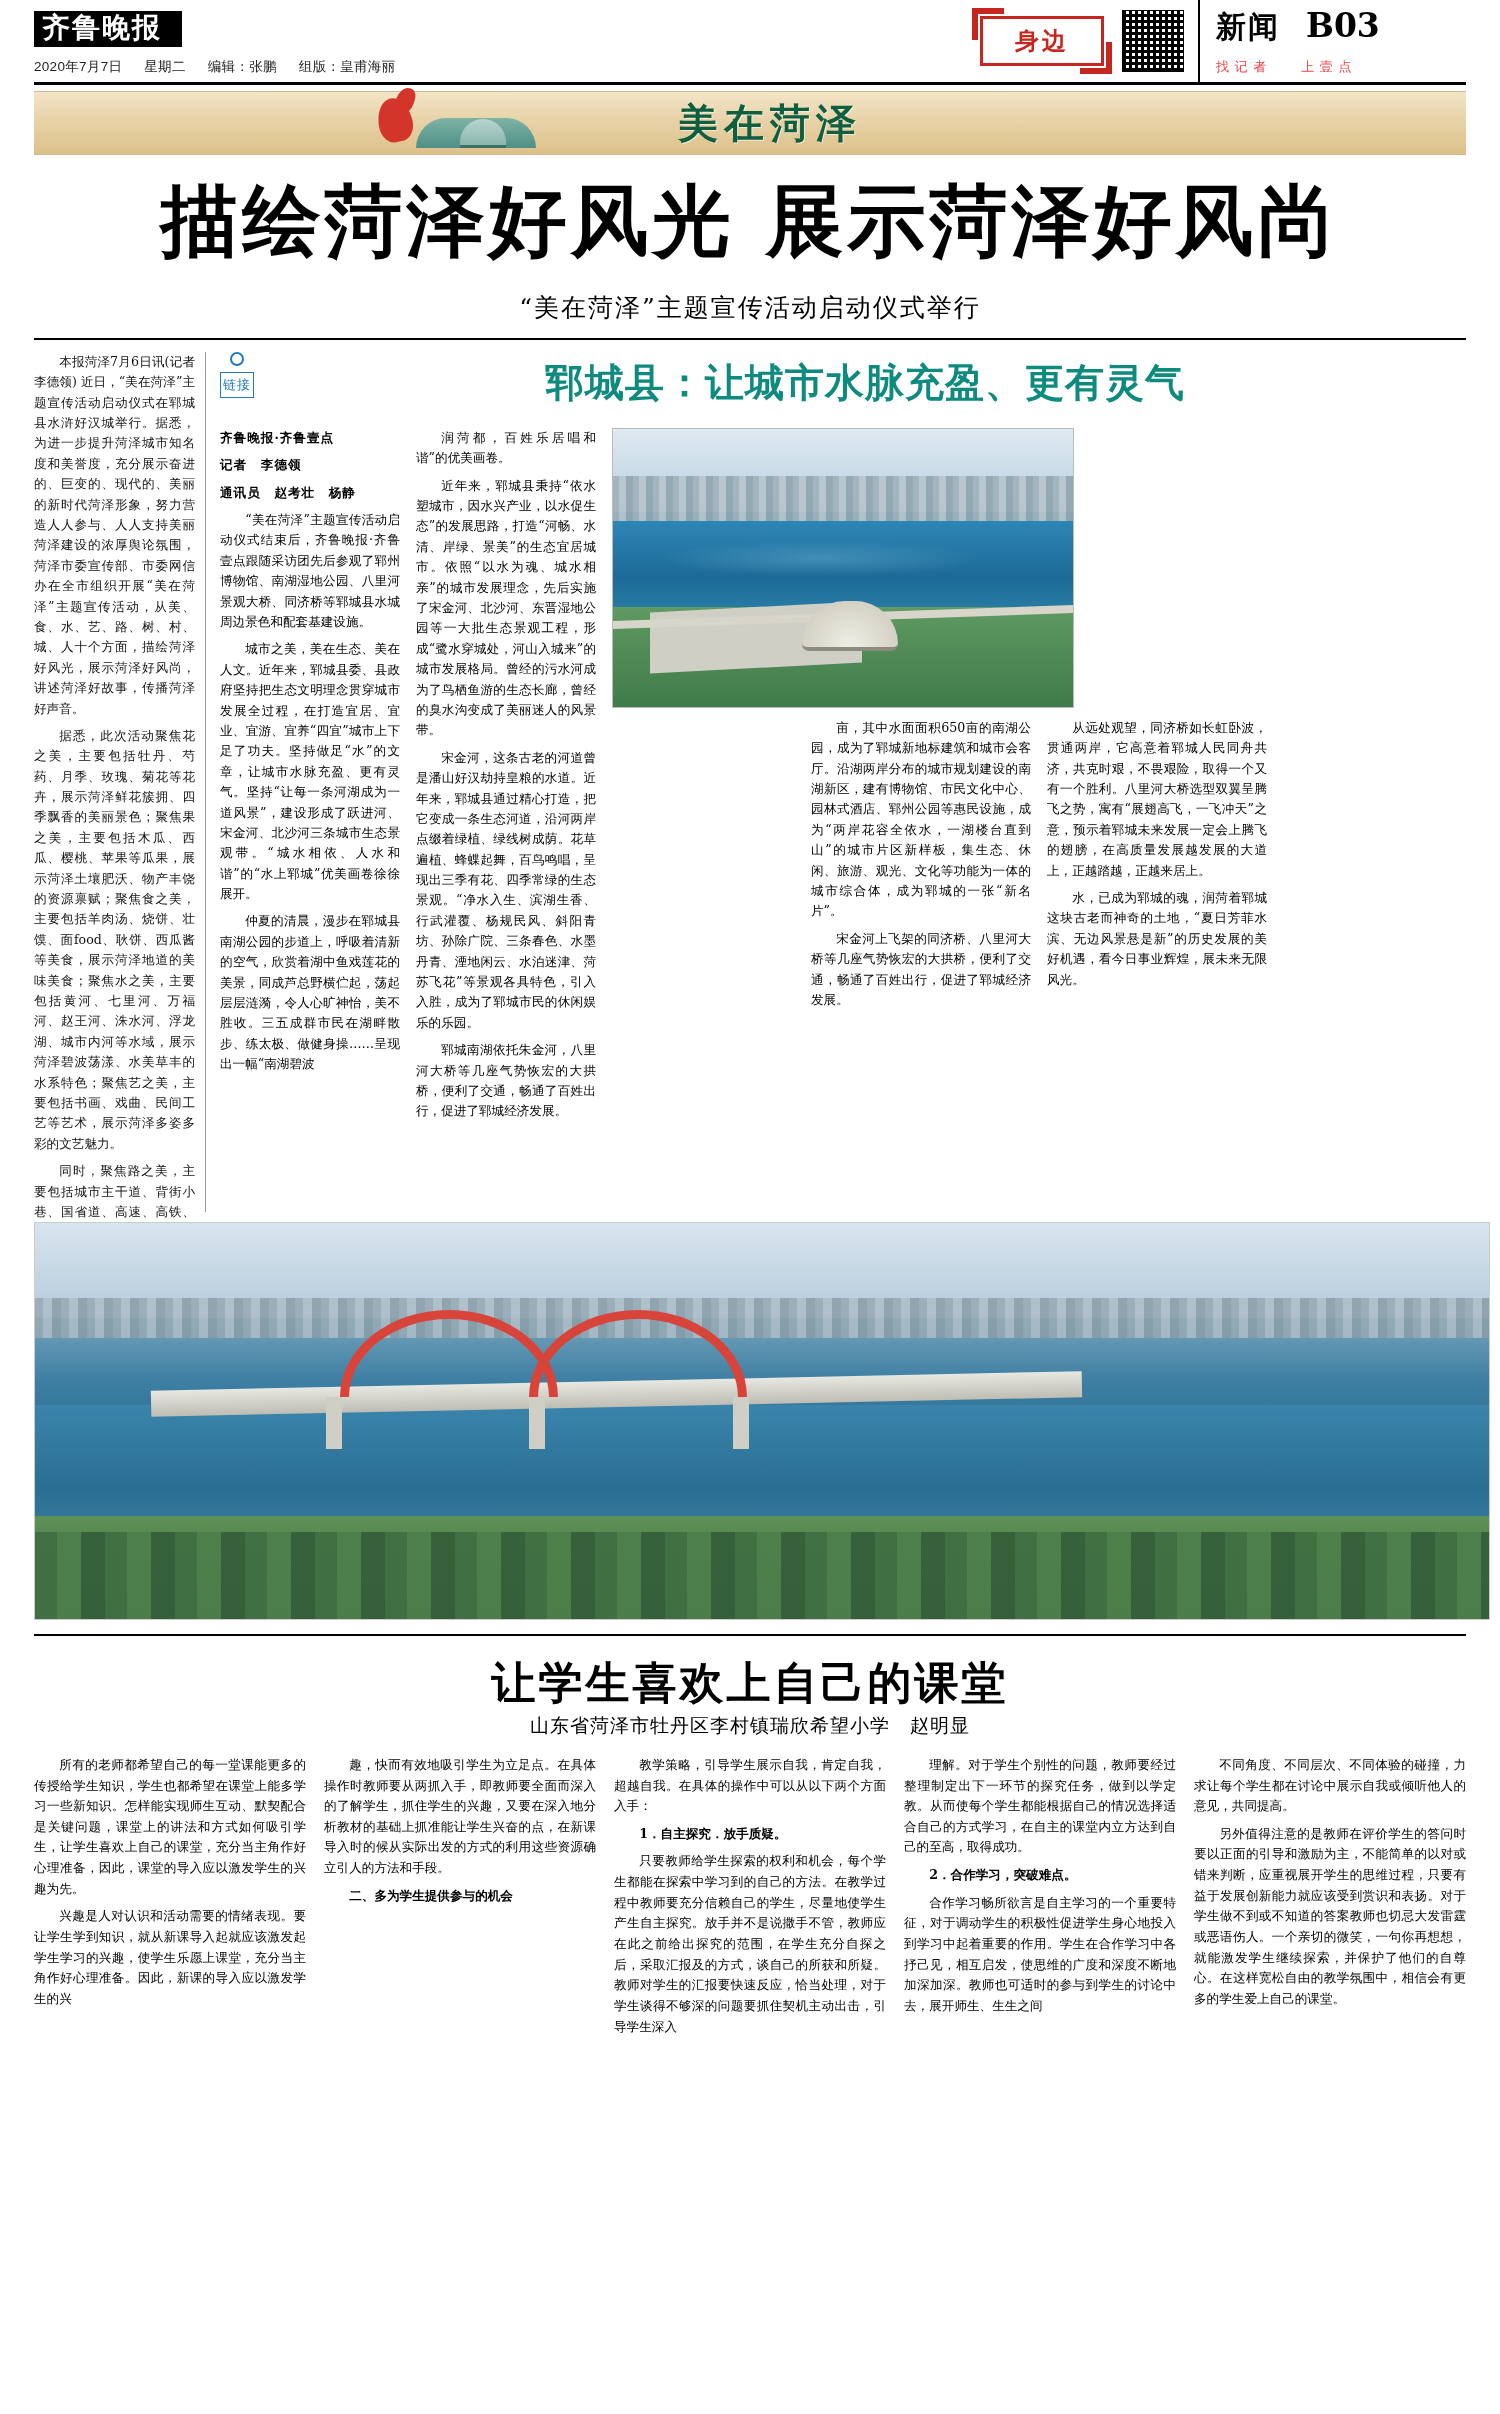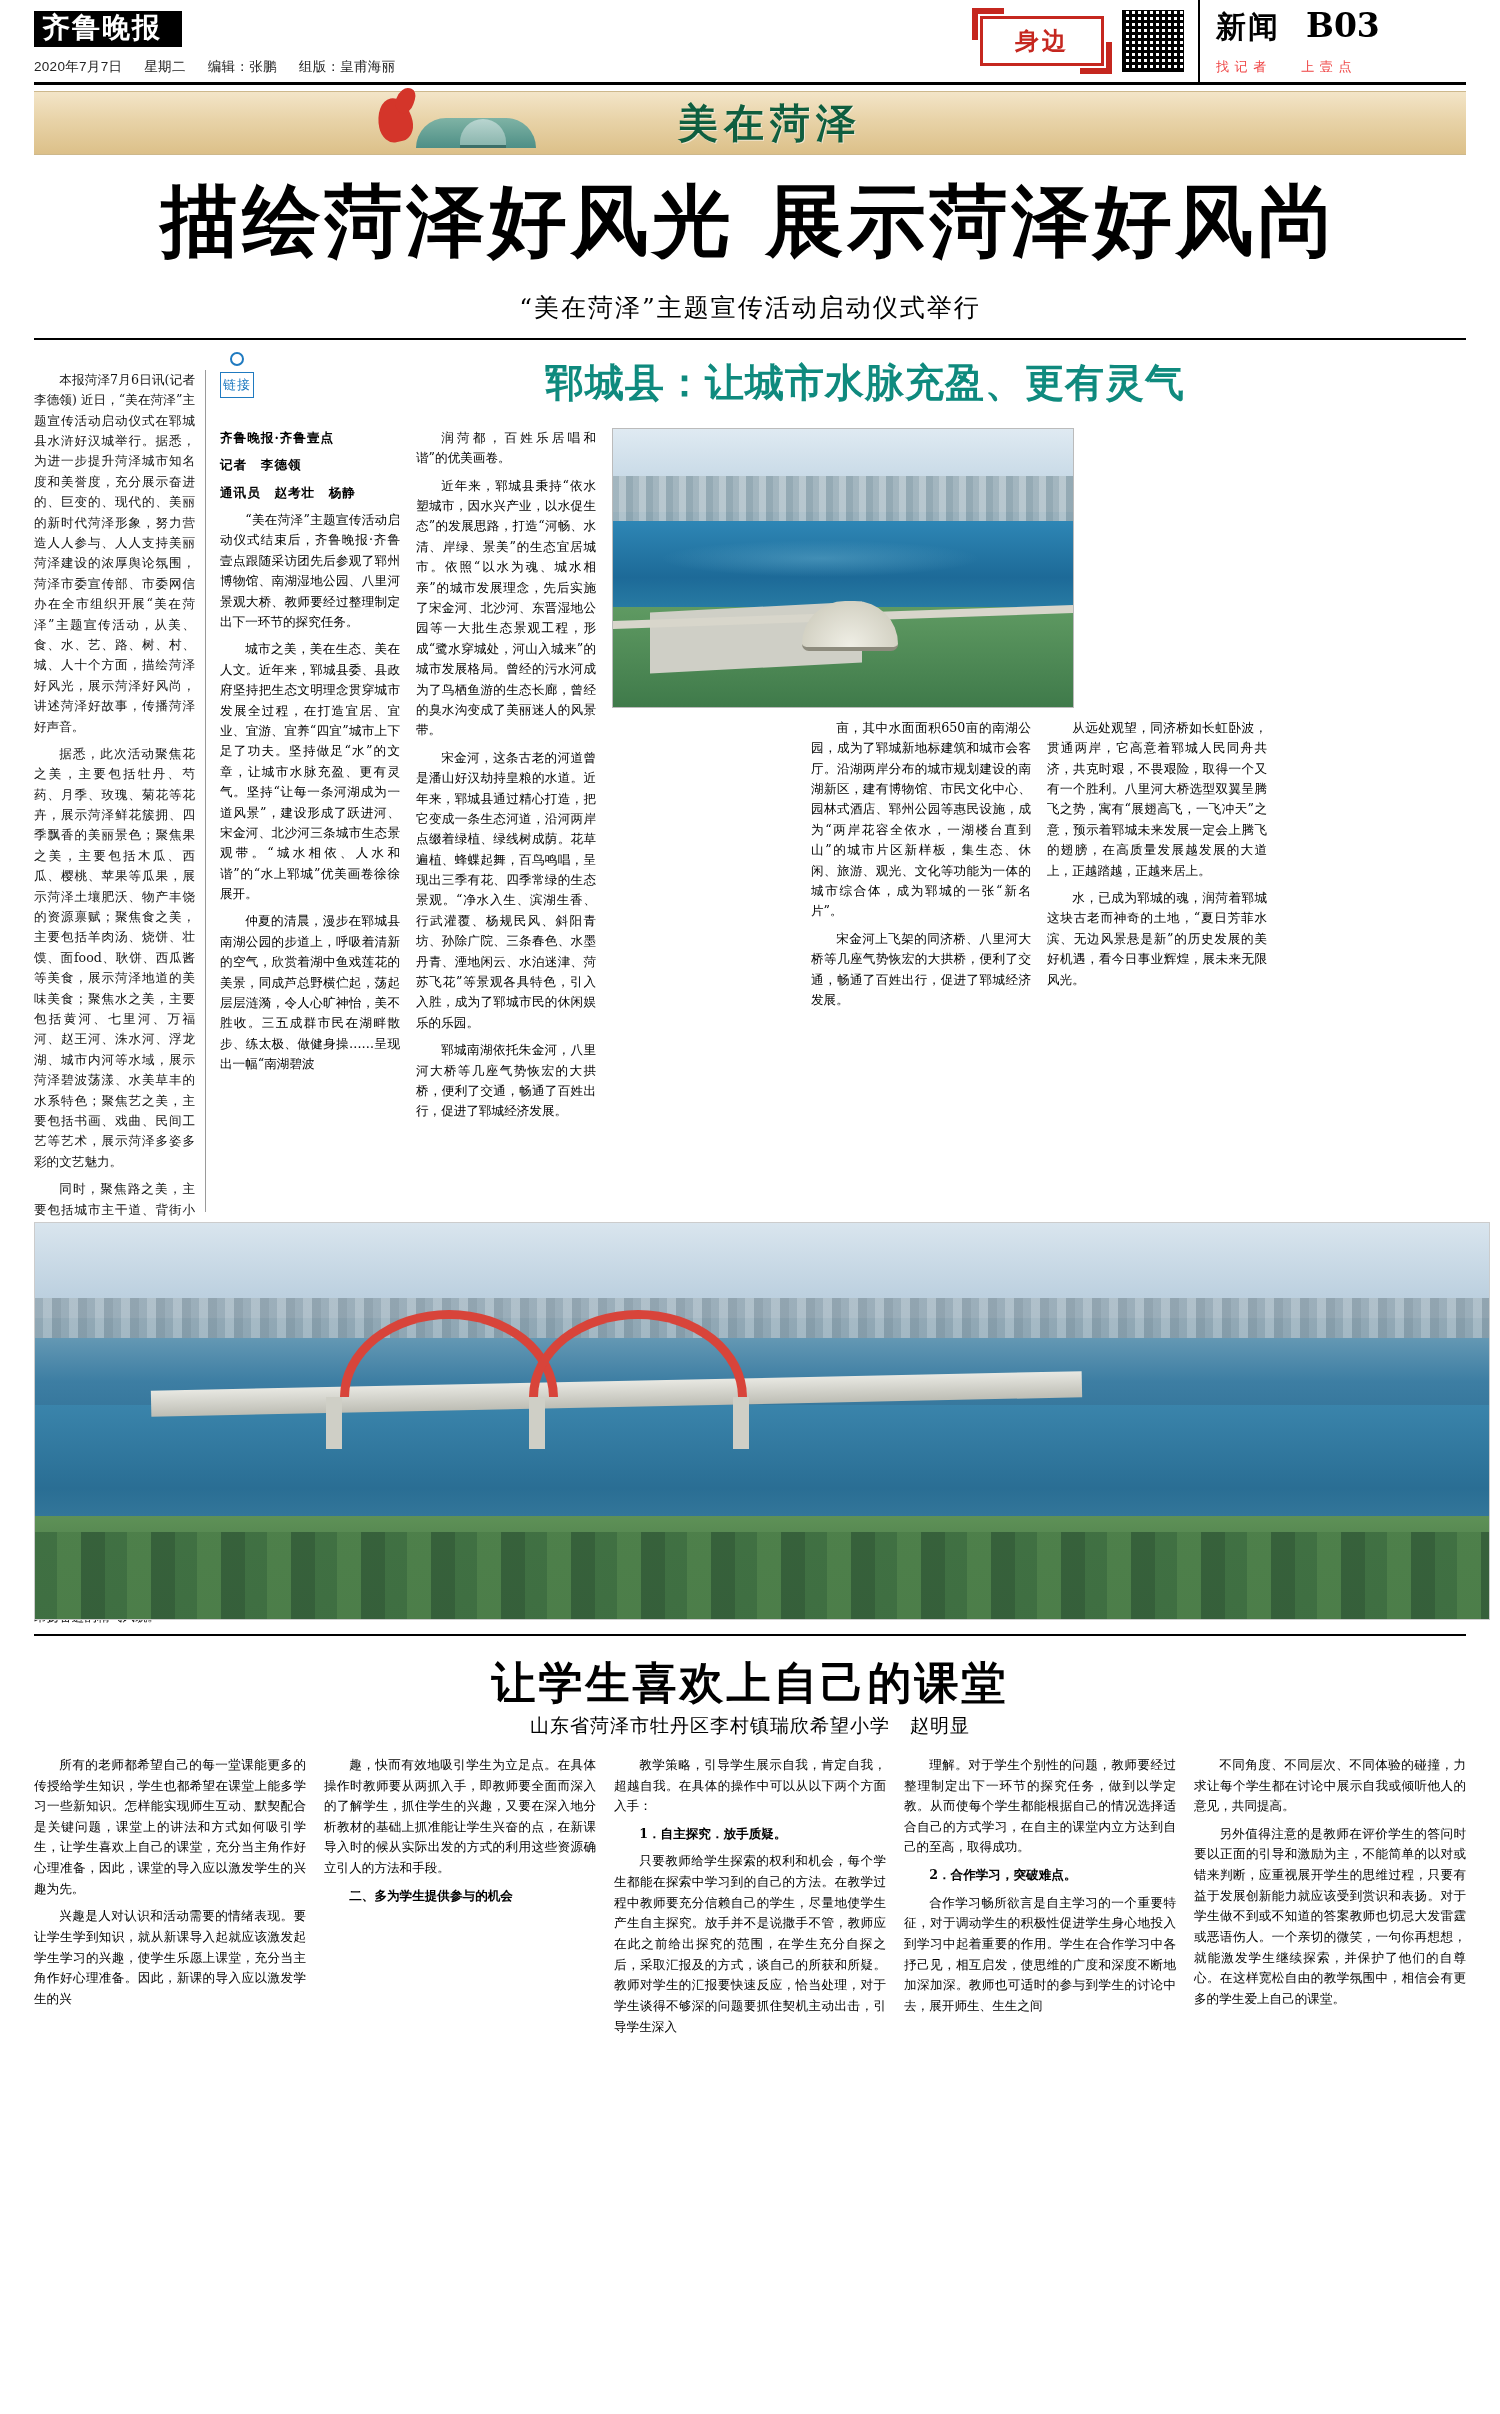--- a/index.html
+++ b/index.html
@@ -231,21 +231,20 @@
   .main-area {
     display: flex;
     margin-top: 12px;
     height: 860px;
   }
   .col-left {
     width: 172px;
     padding-right: 10px;
     border-right: 1px solid #9a9a9a;
     box-sizing: border-box;
-    margin-top: 18px;
   }
   .lead-text {
     font-size: 12.6px;
     line-height: 1.62;
     text-align: justify;
     font-family: "DejaVu Serif", serif;
     color: #111;
   }
   .lead-text p { margin: 0 0 7px 0; text-indent: 2em; }
 
@@ -497,21 +496,21 @@
       </div>
 
       <div class="cols3">
 
         <div class="tcol">
           <div class="byline">
             <p><b>齐鲁晚报·齐鲁壹点</b></p>
             <p><b>记者　李德领</b></p>
             <p><b>通讯员　赵考壮　杨静</b></p>
           </div>
-          <p>“美在菏泽”主题宣传活动启动仪式结束后，齐鲁晚报·齐鲁壹点跟随采访团先后参观了郓州博物馆、南湖湿地公园、八里河景观大桥、教师要经过整理制定出下一环节的探究任务。</p>
+          <p>“美在菏泽”主题宣传活动启动仪式结束后，齐鲁晚报·齐鲁壹点跟随采访团先后参观了郓州博物馆、南湖湿地公园、八里河景观大桥、同济桥等郓城县水城周边景色和配套基建设施。</p>
           <p>城市之美，美在生态、美在人文。近年来，郓城县委、县政府坚持把生态文明理念贯穿城市发展全过程，在打造宜居、宜业、宜游、宜养“四宜”城市上下足了功夫。坚持做足“水”的文章，让城市水脉充盈、更有灵气。坚持“让每一条河湖成为一道风景”，建设形成了跃进河、宋金河、北沙河三条城市生态景观带。“城水相依、人水和谐”的“水上郓城”优美画卷徐徐展开。</p>
           <p>仲夏的清晨，漫步在郓城县南湖公园的步道上，呼吸着清新的空气，欣赏着湖中鱼戏莲花的美景，同成芦总野横伫起，荡起层层涟漪，令人心旷神怡，美不胜收。三五成群市民在湖畔散步、练太极、做健身操……呈现出一幅“南湖碧波</p>
         </div>
 
         <div class="tcol">
           <p>润菏都，百姓乐居唱和谐”的优美画卷。</p>
           <p>近年来，郓城县秉持“依水塑城市，因水兴产业，以水促生态”的发展思路，打造“河畅、水清、岸绿、景美”的生态宜居城市。依照“以水为魂、城水相亲”的城市发展理念，先后实施了宋金河、北沙河、东晋湿地公园等一大批生态景观工程，形成“鹭水穿城处，河山入城来”的城市发展格局。曾经的污水河成为了鸟栖鱼游的生态长廊，曾经的臭水沟变成了美丽迷人的风景带。</p>
           <p>宋金河，这条古老的河道曾是潘山好汉劫持皇粮的水道。近年来，郓城县通过精心打造，把它变成一条生态河道，沿河两岸点缀着绿植、绿线树成荫。花草遍植、蜂蝶起舞，百鸟鸣唱，呈现出三季有花、四季常绿的生态景观。“净水入生、滨湖生香、行武灌覆、杨规民风、斜阳青坊、孙除广院、三条春色、水墨丹青、湮地闲云、水泊迷津、菏苏飞花”等景观各具特色，引入入胜，成为了郓城市民的休闲娱乐的乐园。</p>
           <p>郓城南湖依托朱金河，八里河大桥等几座气势恢宏的大拱桥，便利了交通，畅通了百姓出行，促进了郓城经济发展。</p>
         </div>

